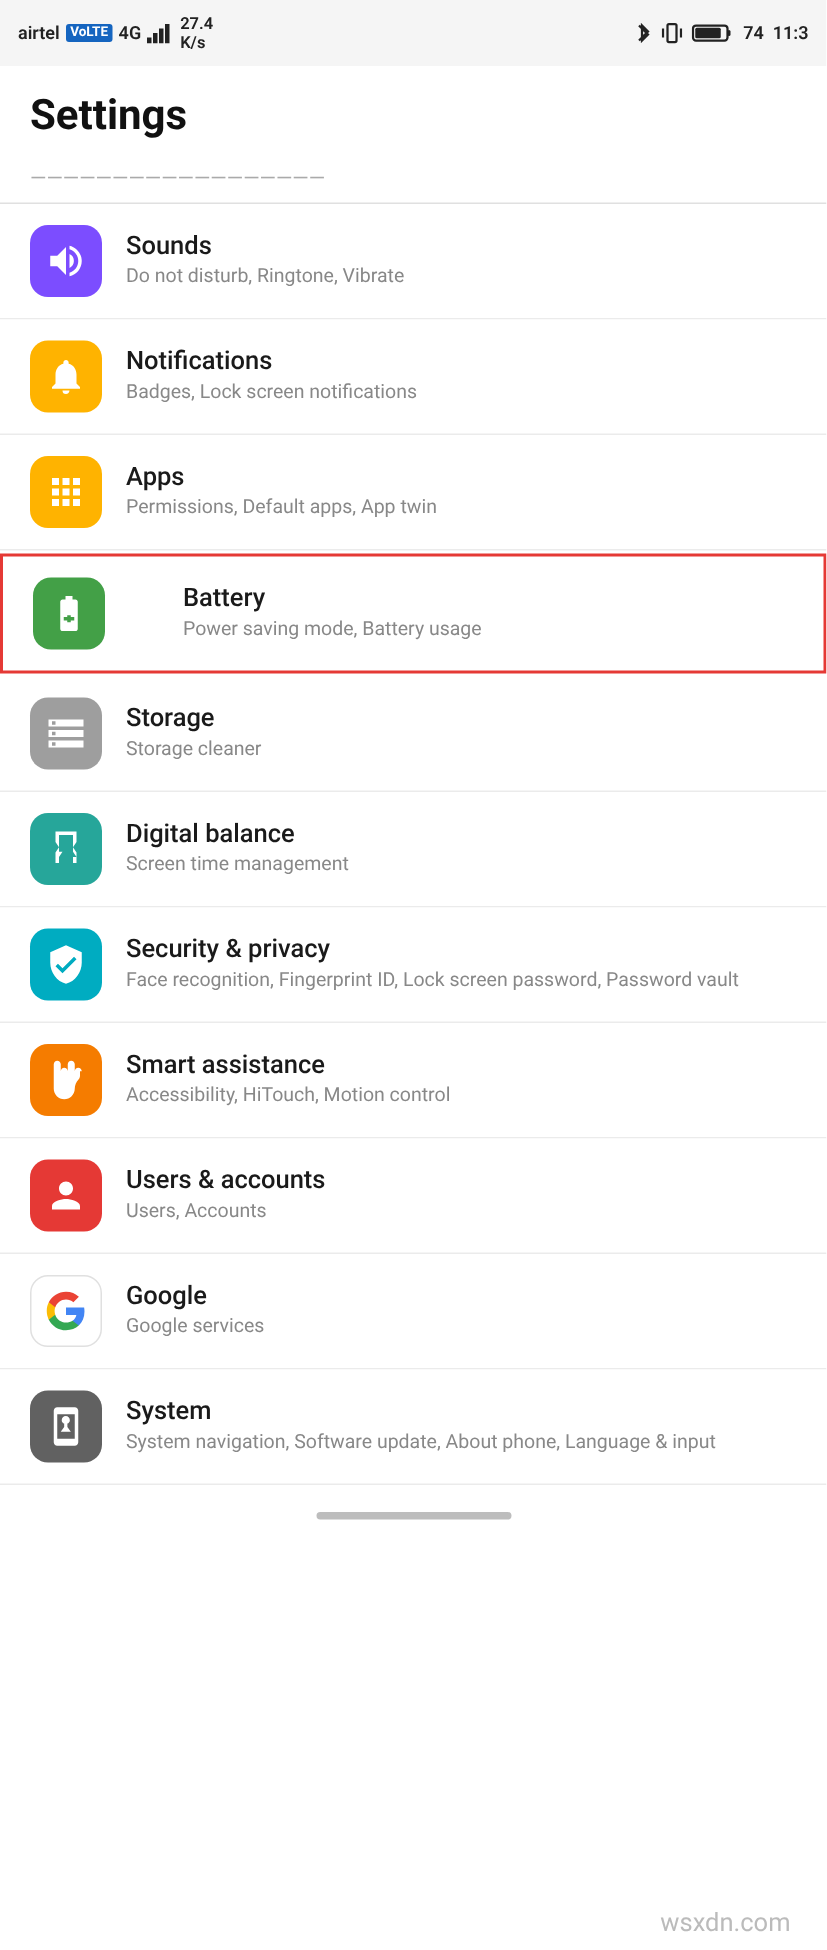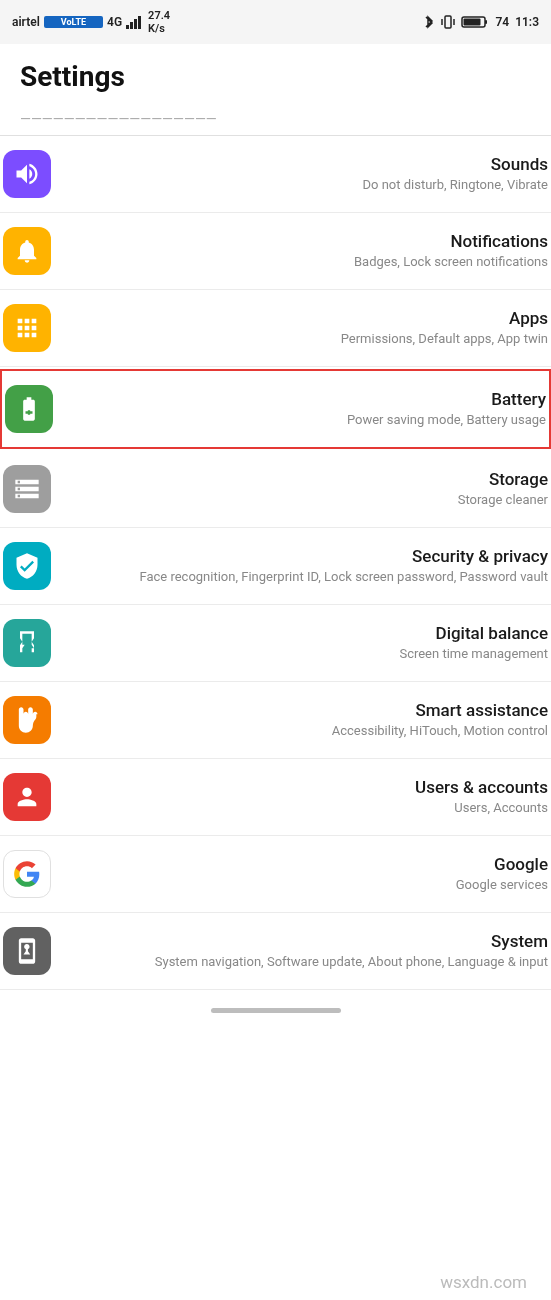--- a/index.html
+++ b/index.html
@@ -38,21 +38,21 @@
       align-items: center;
       gap: 6px;
       font-size: 12px;
       font-weight: 600;
     }
     .volte-badge {
       background: #1565c0;
       color: white;
       font-size: 9px;
       font-weight: 700;
-      padding: 1px 17px;
+      padding: 1px 3px;
       border-radius: 2px;
     }
 
     
     .page-title {
       padding: 16px 20px 10px 20px;
       font-size: 28px;
       font-weight: 700;
       color: #111;
     }
@@ -66,26 +66,25 @@
     }
 
     
     .settings-list {
       width: 100%;
     }
 
     .settings-item {
       display: flex;
       align-items: center;
-      padding: 14px 3px;
+      padding: 14px 20px;
       border-bottom: 1px solid #ebebeb;
       background: #fff;
       cursor: pointer;
       position: relative;
-      text-align: right;
     }
 
     .settings-item.highlighted {
       border: 2.5px solid #e53935;
       margin: 2px 0;
       gap: 36px;
     }
 
     .icon-wrapper {
       width: 48px;
@@ -254,40 +253,40 @@
         <path d="M2 20h20v-4H2v4zm2-3h2v2H4v-2zM2 4v4h20V4H2zm4 3H4V5h2v2zm-4 7h20v-4H2v4zm2-3h2v2H4v-2z"></path>
       </svg>
     </div>
     <div class="item-text">
       <div class="item-title">Storage</div>
       <div class="item-subtitle">Storage cleaner</div>
     </div>
   </div>
 
   <div class="settings-item">
+    <div class="icon-wrapper icon-teal">
+      <svg viewBox="0 0 24 24">
+        <path d="M6 2v6l2 3-2 3v6h12v-6l-2-3 2-3V2H6zm10 14.5V20H8v-3.5l2-3H8V4h8v9.5l2 3h-2z"></path>
+      </svg>
+    </div>
+    <div class="item-text">
+      <div class="item-title">Digital balance</div>
+      <div class="item-subtitle">Screen time management</div>
+    </div>
+  </div>
+
+  <div class="settings-item">
     <div class="icon-wrapper icon-cyan">
       <svg viewBox="0 0 24 24">
         <path d="M12 1L3 5v6c0 5.55 3.84 10.74 9 12 5.16-1.26 9-6.45 9-12V5l-9-4zm-2 16l-4-4 1.41-1.41L10 14.17l6.59-6.59L18 9l-8 8z"></path>
       </svg>
     </div>
     <div class="item-text">
       <div class="item-title">Security &amp; privacy</div>
       <div class="item-subtitle">Face recognition, Fingerprint ID, Lock screen password, Password vault</div>
-    </div>
-  </div>
-
-  <div class="settings-item">
-    <div class="icon-wrapper icon-teal">
-      <svg viewBox="0 0 24 24">
-        <path d="M6 2v6l2 3-2 3v6h12v-6l-2-3 2-3V2H6zm10 14.5V20H8v-3.5l2-3H8V4h8v9.5l2 3h-2z"></path>
-      </svg>
-    </div>
-    <div class="item-text">
-      <div class="item-title">Digital balance</div>
-      <div class="item-subtitle">Screen time management</div>
     </div>
   </div>
 
   <div class="settings-item">
     <div class="icon-wrapper icon-orange">
       <svg viewBox="0 0 24 24">
         <path d="M21 7c0-1.1-.9-2-2-2s-2 .9-2 2V3c0-1.1-.9-2-2-2s-2 .9-2 2v4c0-1.1-.9-2-2-2s-2 .9-2 2V3C9 1.9 8.1 1 7 1S5 1.9 5 3v14c0 3.31 2.69 6 6 6s6-2.69 6-6c0-2.07.82-3.95 2.15-5.35.54-.57.85-1.34.85-2.15V7z"></path>
       </svg>
     </div>
     <div class="item-text">

